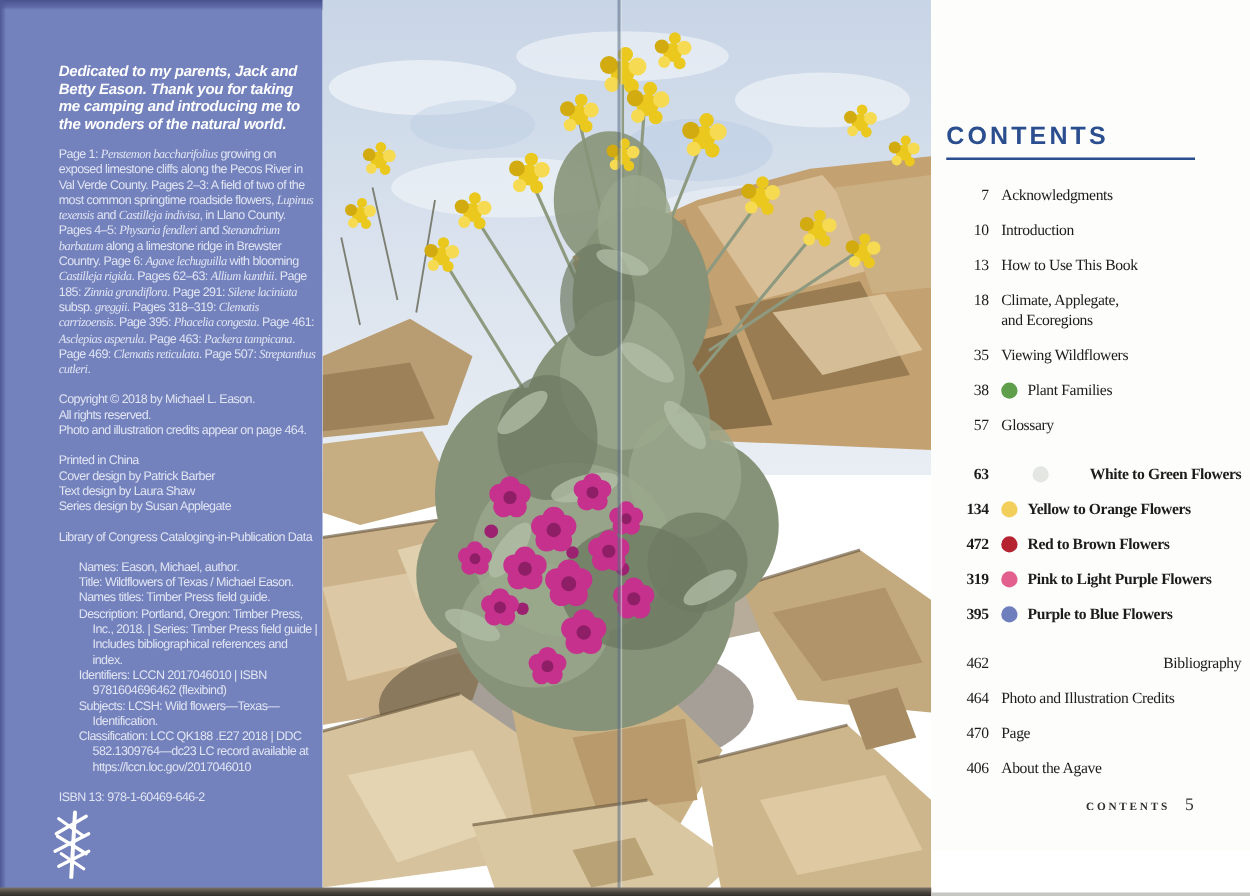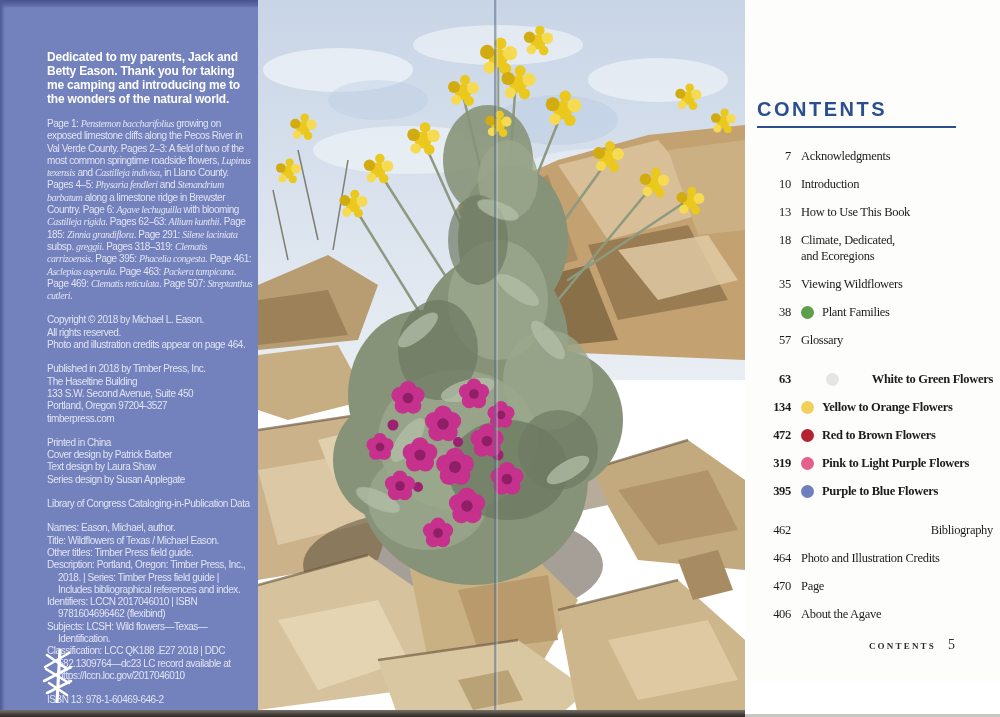--- a/index.html
+++ b/index.html
@@ -18,24 +18,24 @@
     font-family:"Liberation Sans",sans-serif;
     color:#e0e4f3;
   }
   .edge-top{position:absolute;left:0;top:0;width:258px;height:8px;
     background:linear-gradient(#47528d,#5f6ba9 70%,var(--purple));}
   .edge-left{position:absolute;left:0;top:0;width:5px;height:717px;
     background:linear-gradient(90deg,#4d5894,rgba(115,129,188,0));}
   .left-content{position:absolute;left:47px;top:50px;width:207px;}
   .dedication{
     color:#ffffff;font-weight:bold;font-size:12px;line-height:14px;
-    letter-spacing:-0.2px;margin-bottom:12px;
+    letter-spacing:-0.2px;margin-bottom:12px;font-style:italic;
   }
   .lp-block{font-size:10px;line-height:12.3px;letter-spacing:-0.45px;margin-bottom:12px;}
-  .lp-block .hang{padding-left:11px;text-indent:-11px;}
+  .lp-block .hang{padding-left:11px;text-indent:-11px;margin-left:16px;}
   .caption i{font-style:italic;font-family:Liberation Serif, serif;}
   .logo{position:absolute;left:26px;bottom:14px;}
 
   
   .photo{position:absolute;left:258px;top:0;width:487px;height:717px;overflow:hidden;}
   .photo svg{display:block;}
 
   
   .right-page{
     position:absolute;left:745px;top:0;width:255px;height:681px;
@@ -79,37 +79,30 @@
     <div class="edge-left"></div>
     <div class="left-content">
       <p class="dedication">Dedicated to my parents, Jack and Betty Eason. Thank you for taking me camping and introducing me to the wonders of the natural world.</p>
       <p class="lp-block caption"><span>Page 1: </span><i>Penstemon baccharifolius</i><span> growing on exposed limestone cliffs along the Pecos River in Val Verde County. Pages 2–3: A field of two of the most common springtime roadside flowers, </span><i>Lupinus texensis</i><span> and </span><i>Castilleja indivisa</i><span>, in Llano County. Pages 4–5: </span><i>Physaria fendleri</i><span> and </span><i>Stenandrium barbatum</i><span> along a limestone ridge in Brewster Country. Page 6: </span><i>Agave lechuguilla</i><span> with blooming </span><i>Castilleja rigida</i><span>. Pages 62–63: </span><i>Allium kunthii</i><span>. Page 185: </span><i>Zinnia grandiflora</i><span>. Page 291: </span><i>Silene laciniata</i><span> subsp. </span><i>greggii</i><span>. Pages 318–319: </span><i>Clematis carrizoensis</i><span>. Page 395: </span><i>Phacelia congesta</i><span>. Page 461: </span><i>Asclepias asperula</i><span>. Page 463: </span><i>Packera tampicana</i><span>. Page 469: </span><i>Clematis reticulata</i><span>. Page 507: </span><i>Streptanthus cutleri</i><span>.</span></p>
       <div class="lp-block">
           <div>Copyright © 2018 by Michael L. Eason.</div>
           <div>All rights reserved.</div>
           <div>Photo and illustration credits appear on page 464.</div>
         </div>
       <div class="lp-block">
-          <div>Published in 2018 by Timber Press, Inc.</div>
-          <div>The Haseltine Building</div>
-          <div>133 S.W. Second Avenue, Suite 450</div>
-          <div>Portland, Oregon 97204-3527</div>
-          <div>timberpress.com</div>
-        </div>
-      <div class="lp-block">
           <div>Printed in China</div>
           <div>Cover design by Patrick Barber</div>
           <div>Text design by Laura Shaw</div>
           <div>Series design by Susan Applegate</div>
         </div>
       <p class="lp-block">Library of Congress Cataloging-in-Publication Data</p>
       <div class="lp-block">
           <div class="hang">Names: Eason, Michael, author.</div>
           <div class="hang">Title: Wildflowers of Texas / Michael Eason.</div>
-          <div class="hang">Other titles: Timber Press field guide.</div>
+          <div class="hang">Names titles: Timber Press field guide.</div>
           <div class="hang">Description: Portland, Oregon: Timber Press, Inc., 2018. | Series: Timber Press field guide | Includes bibliographical references and index.</div>
           <div class="hang">Identifiers: LCCN 2017046010 | ISBN 9781604696462 (flexibind)</div>
           <div class="hang">Subjects: LCSH: Wild flowers—Texas—Identification.</div>
           <div class="hang">Classification: LCC QK188 .E27 2018 | DDC 582.1309764—dc23 LC record available at https://lccn.loc.gov/2017046010</div>
         </div>
       <p class="lp-block">ISBN 13: 978-1-60469-646-2</p>
     </div>
     <svg class="logo" width="62" height="58" viewBox="0 0 62 58" fill="none" stroke="#ffffff" stroke-linecap="round">
       <path d="M31,57 L34,5" stroke-width="3.2"></path>
       <path d="M19,22 L43,8" stroke-width="2.6"></path>
@@ -278,21 +271,21 @@
     <span class="toc-label">Introduction</span>
   </div>
         <div class="toc-row">
     <span class="toc-num">13</span>
 
     <span class="toc-label">How to Use This Book</span>
   </div>
         <div class="toc-row">
     <span class="toc-num">18</span>
 
-    <span class="toc-label">Climate, Dedicated,
+    <span class="toc-label">Climate, Applegate,
 and Ecoregions</span>
   </div>
         <div class="toc-row">
     <span class="toc-num">35</span>
 
     <span class="toc-label">Viewing Wildflowers</span>
   </div>
         <div class="toc-row">
     <span class="toc-num">38</span>
     <span class="toc-dot" style="background: rgb(95, 158, 74);"></span>

